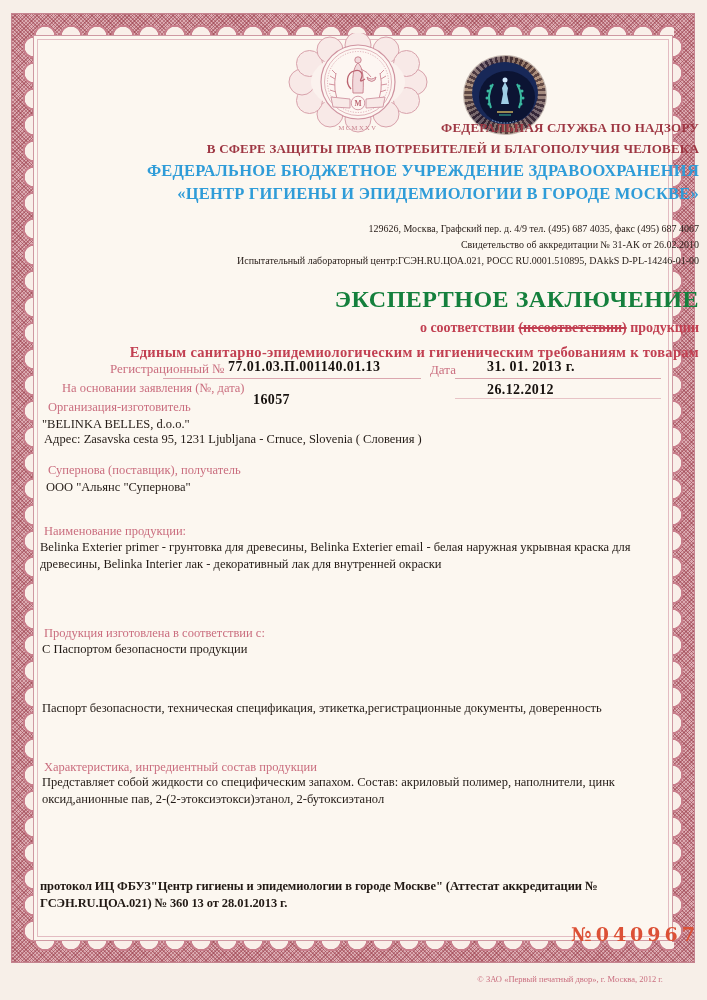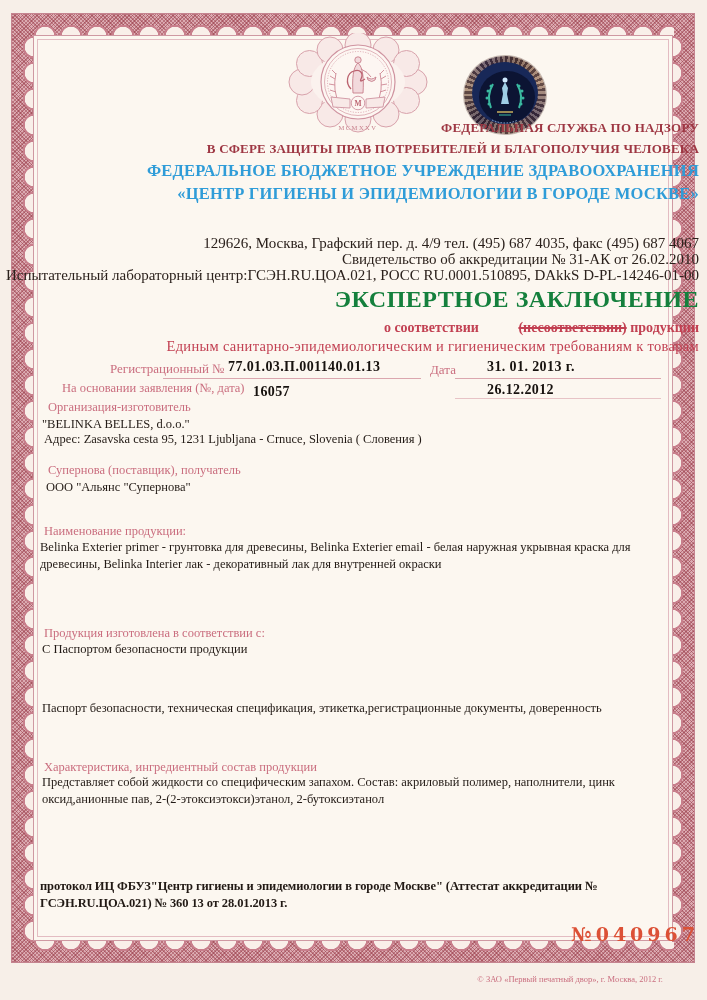--- a/index.html
+++ b/index.html
@@ -40,25 +40,25 @@
       repeating-conic-gradient(rgba(25,12,25,.45) 0deg 4deg, rgba(235,220,200,.25) 4deg 8deg),
       conic-gradient(from 20deg, #6e4f44, #a8846e, #473a52, #93705e, #332a42, #a08069, #52425a, #6e4f44);
     box-shadow:0 0 0 1px rgba(90,60,50,.35);
   }
   .holo svg{position:absolute;inset:0;}
   
   .c{position:absolute;left:0;right:8px;text-align:right;}
   .abs{position:absolute;white-space:nowrap;}
   .hdr-red{font-weight:700;font-size:13px;color:#9e3743;letter-spacing:.2px;}
   .hdr-blue{font-weight:700;font-size:16.5px;color:#2f9cd8;letter-spacing:.2px;}
-  .addr{font-size:15px;color:#2b211c;margin-top:12px;}
+  .addr{font-size:10px;color:#2b211c;}
   .title-main{font-weight:700;font-size:24px;color:#15803d;letter-spacing:.5px;}
   .sub-red{font-weight:700;font-size:14px;color:#c24052;}
-  .req-red{font-weight:400;font-size:14.5px;color:#c24052;letter-spacing:.3px;}
-  .struck{text-decoration:line-through;text-decoration-thickness:1.6px;margin-left:36px;}
+  .req-red{font-weight:700;font-size:14.5px;color:#c24052;letter-spacing:.3px;margin-top:6px;}
+  .struck{text-decoration:line-through;text-decoration-thickness:1.6px;}
   .lab{font-size:13px;color:#ca6e7f;}
   .val{font-size:14px;font-weight:700;color:#17120f;letter-spacing:.4px;}
   .slab{position:absolute;font-size:12.5px;color:#ca6e7f;white-space:nowrap;}
   .sbody{position:absolute;font-size:12.5px;color:#221a15;line-height:16.5px;}
   .ul{position:absolute;height:0;border-top:1px solid #dba7af;}
   .note{font-size:7.5px;color:#ca6e7f;letter-spacing:0;font-weight:400;}
   .serial{font-family:"DejaVu Serif","Liberation Serif",serif;font-weight:700;font-size:19px;color:#dc5136;letter-spacing:4px;}
   .copyright{position:absolute;top:974px;right:44px;font-size:8.5px;color:#ca6e7f;}
 </style>
 </head>
@@ -161,21 +161,21 @@
   <div class="c sub-red" style="top:320px"><span>о соответствии </span><span class="struck">(несоответствии)</span><span> продукции</span></div>
   <div class="c req-red" style="top:338px">Единым санитарно-эпидемиологическим и гигиеническим требованиям к товарам</div>
 
   <span class="abs lab" style="left:110px;top:361px">Регистрационный №</span>
   <span class="abs val" style="left:228px;top:359px">77.01.03.П.001140.01.13</span>
   <div class="ul" style="left:163px;top:378px;width:258px"></div>
   <span class="abs lab" style="left:430px;top:362px">Дата</span>
   <span class="abs val" style="left:487px;top:359px">31. 01. 2013 г.</span>
   <div class="ul" style="left:455px;top:378px;width:206px"></div>
   <span class="abs lab" style="left:62px;top:381px;font-size:12.5px">На основании заявления (№, дата)</span>
-  <span class="abs val" style="left:253px;top:384px">16057</span>
+  <span class="abs val" style="left:253px;top:392px">16057</span>
   <span class="abs val" style="left:487px;top:382px">26.12.2012</span>
   <div class="ul" style="left:455px;top:398px;width:206px;opacity:.65"></div>
 
   <div class="slab" style="left:48px;top:400px">Организация-изготовитель</div>
   <div class="sbody" style="left:42px;top:416px">"BELINKA BELLES, d.o.o."</div>
   <div class="sbody" style="left:44px;top:431px">Адрес: Zasavska cesta 95, 1231 Ljubljana - Crnuce, Slovenia ( Словения )</div>
 
   <div class="slab" style="left:48px;top:463px">Супернова (поставщик), получатель</div>
   <div class="sbody" style="left:46px;top:479px">ООО "Альянс "Супернова"</div>
 

